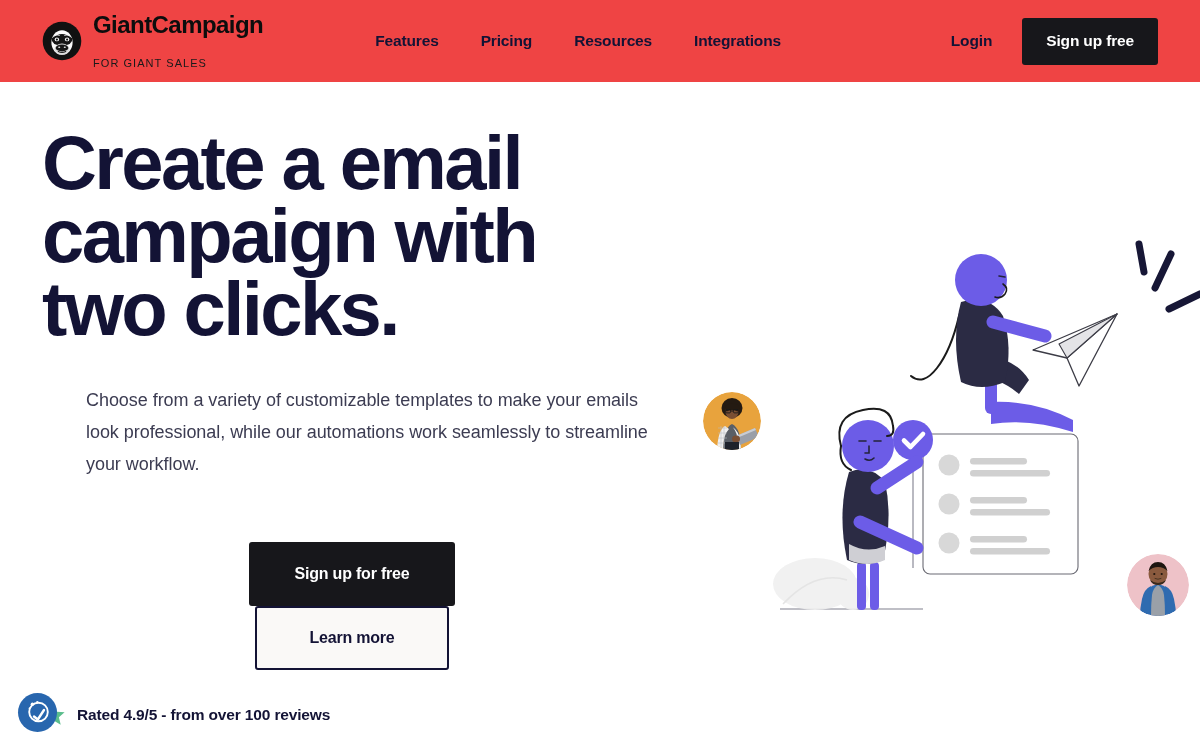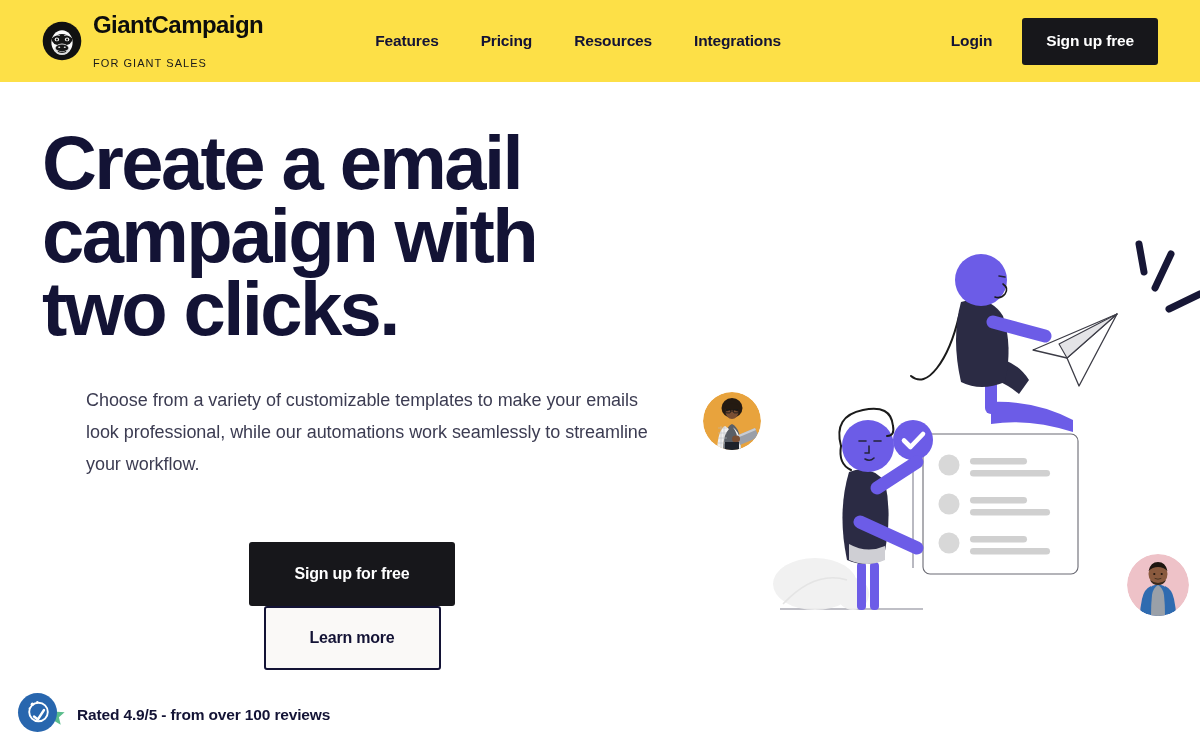--- a/index.html
+++ b/index.html
@@ -17,21 +17,21 @@
     color: #131335;
     position: relative;
   }
 
   
   .header {
     height: 82px;
     display: flex;
     align-items: center;
     padding: 0 42px;
-    background: #fde047;
+    background: #ef4444;
   }
 
   .brand {
     display: flex;
     align-items: center;
     gap: 11px;
     cursor: pointer;
   }
 
   .brand-mark {
@@ -156,21 +156,21 @@
 
   .btn-learn {
     background: #faf9f7;
     color: #131335;
     border: 2px solid #131335;
     border-radius: 3px;
     font-family: inherit;
     font-size: 16px;
     font-weight: bold;
     letter-spacing: -0.2px;
-    width: 177px;
+    width: 194px;
     height: 64px;
     cursor: pointer;
   }
 
   .rating-row {
     margin-top: 33px;
     display: flex;
     align-items: center;
     gap: 11px;
   }

